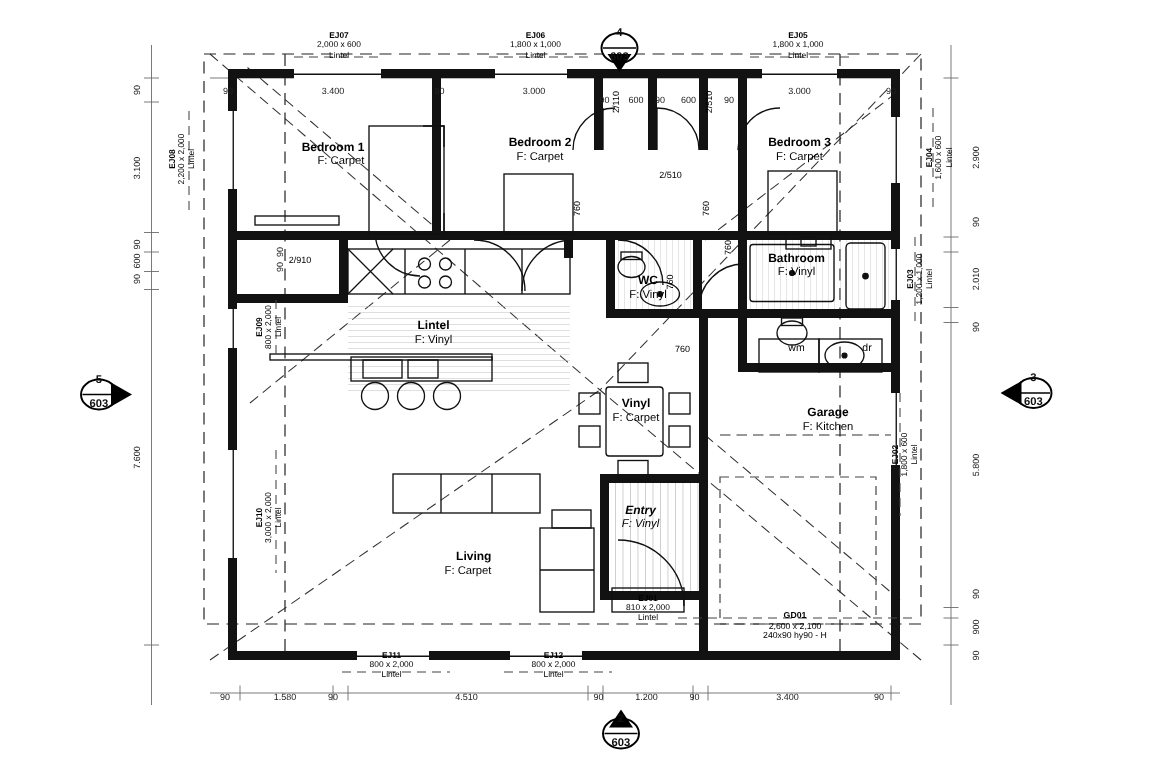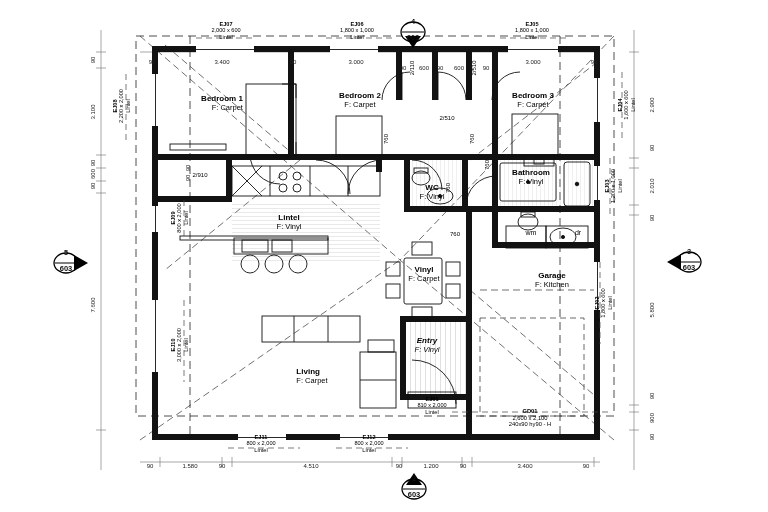--- a/index.html
+++ b/index.html
@@ -254,21 +254,21 @@
   </svg>
 
   <div id="textlayer" style="position:absolute;left:0;top:0;width:768px;height:512px;">
       <div style="position: absolute; left: 222px; top: 103px; transform: translate(-50%, -50%); white-space: nowrap; text-align: right; line-height: 1.15; font-size: 8px; font-weight: 700; color: rgb(0, 0, 0);"><span>Bedroom 1</span><br><span style="font-weight:400;font-size:7.5px">F: Carpet</span></div>
       <div style="position: absolute; left: 360px; top: 100px; transform: translate(-50%, -50%); white-space: nowrap; text-align: center; line-height: 1.15; font-size: 8px; font-weight: 700; color: rgb(0, 0, 0);"><span>Bedroom 2</span><br><span style="font-weight:400;font-size:7.5px">F: Carpet</span></div>
       <div style="position: absolute; left: 533px; top: 100px; transform: translate(-50%, -50%); white-space: nowrap; text-align: center; line-height: 1.15; font-size: 8px; font-weight: 700; color: rgb(0, 0, 0);"><span>Bedroom 3</span><br><span style="font-weight:400;font-size:7.5px">F: Carpet</span></div>
       <div style="position: absolute; left: 289px; top: 222px; transform: translate(-50%, -50%); white-space: nowrap; text-align: center; line-height: 1.15; font-size: 8px; font-weight: 700; color: rgb(0, 0, 0);"><span>Lintel</span><br><span style="font-weight:400;font-size:7.5px">F: Vinyl</span></div>
       <div style="position: absolute; left: 432px; top: 192px; transform: translate(-50%, -50%); white-space: nowrap; text-align: center; line-height: 1.15; font-size: 8px; font-weight: 700; color: rgb(0, 0, 0);"><span>WC</span><br><span style="font-weight:400;font-size:7.5px">F: Vinyl</span></div>
       <div style="position: absolute; left: 531px; top: 177px; transform: translate(-50%, -50%); white-space: nowrap; text-align: center; line-height: 1.15; font-size: 8px; font-weight: 700; color: rgb(0, 0, 0);"><span>Bathroom</span><br><span style="font-weight:400;font-size:7.5px">F: Vinyl</span></div>
       <div style="position: absolute; left: 424px; top: 274px; transform: translate(-50%, -50%); white-space: nowrap; text-align: center; line-height: 1.15; font-size: 8px; font-weight: 700; color: rgb(0, 0, 0);"><span>Vinyl</span><br><span style="font-weight:400;font-size:7.5px">F: Carpet</span></div>
-      <div style="position: absolute; left: 312px; top: 376px; transform: translate(-50%, -50%); white-space: nowrap; text-align: left; line-height: 1.15; font-size: 8px; font-weight: 700; color: rgb(0, 0, 0);"><span>Living</span><br><span style="font-weight:400;font-size:7.5px">F: Carpet</span></div>
+      <div style="position: absolute; left: 312px; top: 376px; transform: translate(-50%, -50%); white-space: nowrap; text-align: right; line-height: 1.15; font-size: 8px; font-weight: 700; color: rgb(0, 0, 0);"><span>Living</span><br><span style="font-weight:400;font-size:7.5px">F: Carpet</span></div>
       <div style="position: absolute; left: 427px; top: 345px; transform: translate(-50%, -50%); white-space: nowrap; text-align: center; line-height: 1.15; font-size: 8px; font-weight: 700; color: rgb(0, 0, 0); font-style: italic;"><span>Entry</span><br><span style="font-weight:400;font-size:7.5px">F: Vinyl</span></div>
       <div style="position: absolute; left: 552px; top: 280px; transform: translate(-50%, -50%); white-space: nowrap; text-align: center; line-height: 1.15; font-size: 8px; font-weight: 700; color: rgb(0, 0, 0);"><span>Garage</span><br><span style="font-weight:400;font-size:7.5px">F: Kitchen</span></div>
       <div style="position: absolute; left: 531px; top: 233px; transform: translate(-50%, -50%); white-space: nowrap; text-align: center; line-height: 1.15; font-size: 7px; font-weight: 400; color: rgb(0, 0, 0);">wm</div>
       <div style="position: absolute; left: 578px; top: 233px; transform: translate(-50%, -50%); white-space: nowrap; text-align: center; line-height: 1.15; font-size: 7px; font-weight: 400; color: rgb(0, 0, 0);">dr</div>
       <div style="position: absolute; left: 432px; top: 406px; transform: translate(-50%, -50%); white-space: nowrap; text-align: center; line-height: 1.15; font-size: 5.6px; font-weight: 400; color: rgb(0, 0, 0);"><span style="font-weight:700">EJ01</span><br><span>810 x 2,000</span><br><span>Lintel</span></div>
       <div style="position: absolute; left: 604px; top: 303px; transform: translate(-50%, -50%) rotate(-90deg); white-space: nowrap; text-align: center; line-height: 1.15; font-size: 5.6px; font-weight: 400; color: rgb(0, 0, 0);"><span style="font-weight:700">EJ02</span><br><span>1,800 x 600</span><br><span>Lintel</span></div>
       <div style="position: absolute; left: 614px; top: 186px; transform: translate(-50%, -50%) rotate(-90deg); white-space: nowrap; text-align: center; line-height: 1.15; font-size: 5.6px; font-weight: 400; color: rgb(0, 0, 0);"><span style="font-weight:700">EJ03</span><br><span>1,200 x 1,000</span><br><span>Lintel</span></div>
       <div style="position: absolute; left: 627px; top: 105px; transform: translate(-50%, -50%) rotate(-90deg); white-space: nowrap; text-align: center; line-height: 1.15; font-size: 5.6px; font-weight: 400; color: rgb(0, 0, 0);"><span style="font-weight:700">EJ04</span><br><span>1,600 x 600</span><br><span>Lintel</span></div>
       <div style="position: absolute; left: 532px; top: 31px; transform: translate(-50%, -50%); white-space: nowrap; text-align: center; line-height: 1.15; font-size: 5.6px; font-weight: 400; color: rgb(0, 0, 0);"><span style="font-weight:700">EJ05</span><br><span>1,800 x 1,000</span><br><span>Lintel</span></div>
       <div style="position: absolute; left: 357px; top: 31px; transform: translate(-50%, -50%); white-space: nowrap; text-align: center; line-height: 1.15; font-size: 5.6px; font-weight: 400; color: rgb(0, 0, 0);"><span style="font-weight:700">EJ06</span><br><span>1,800 x 1,000</span><br><span>Lintel</span></div>

